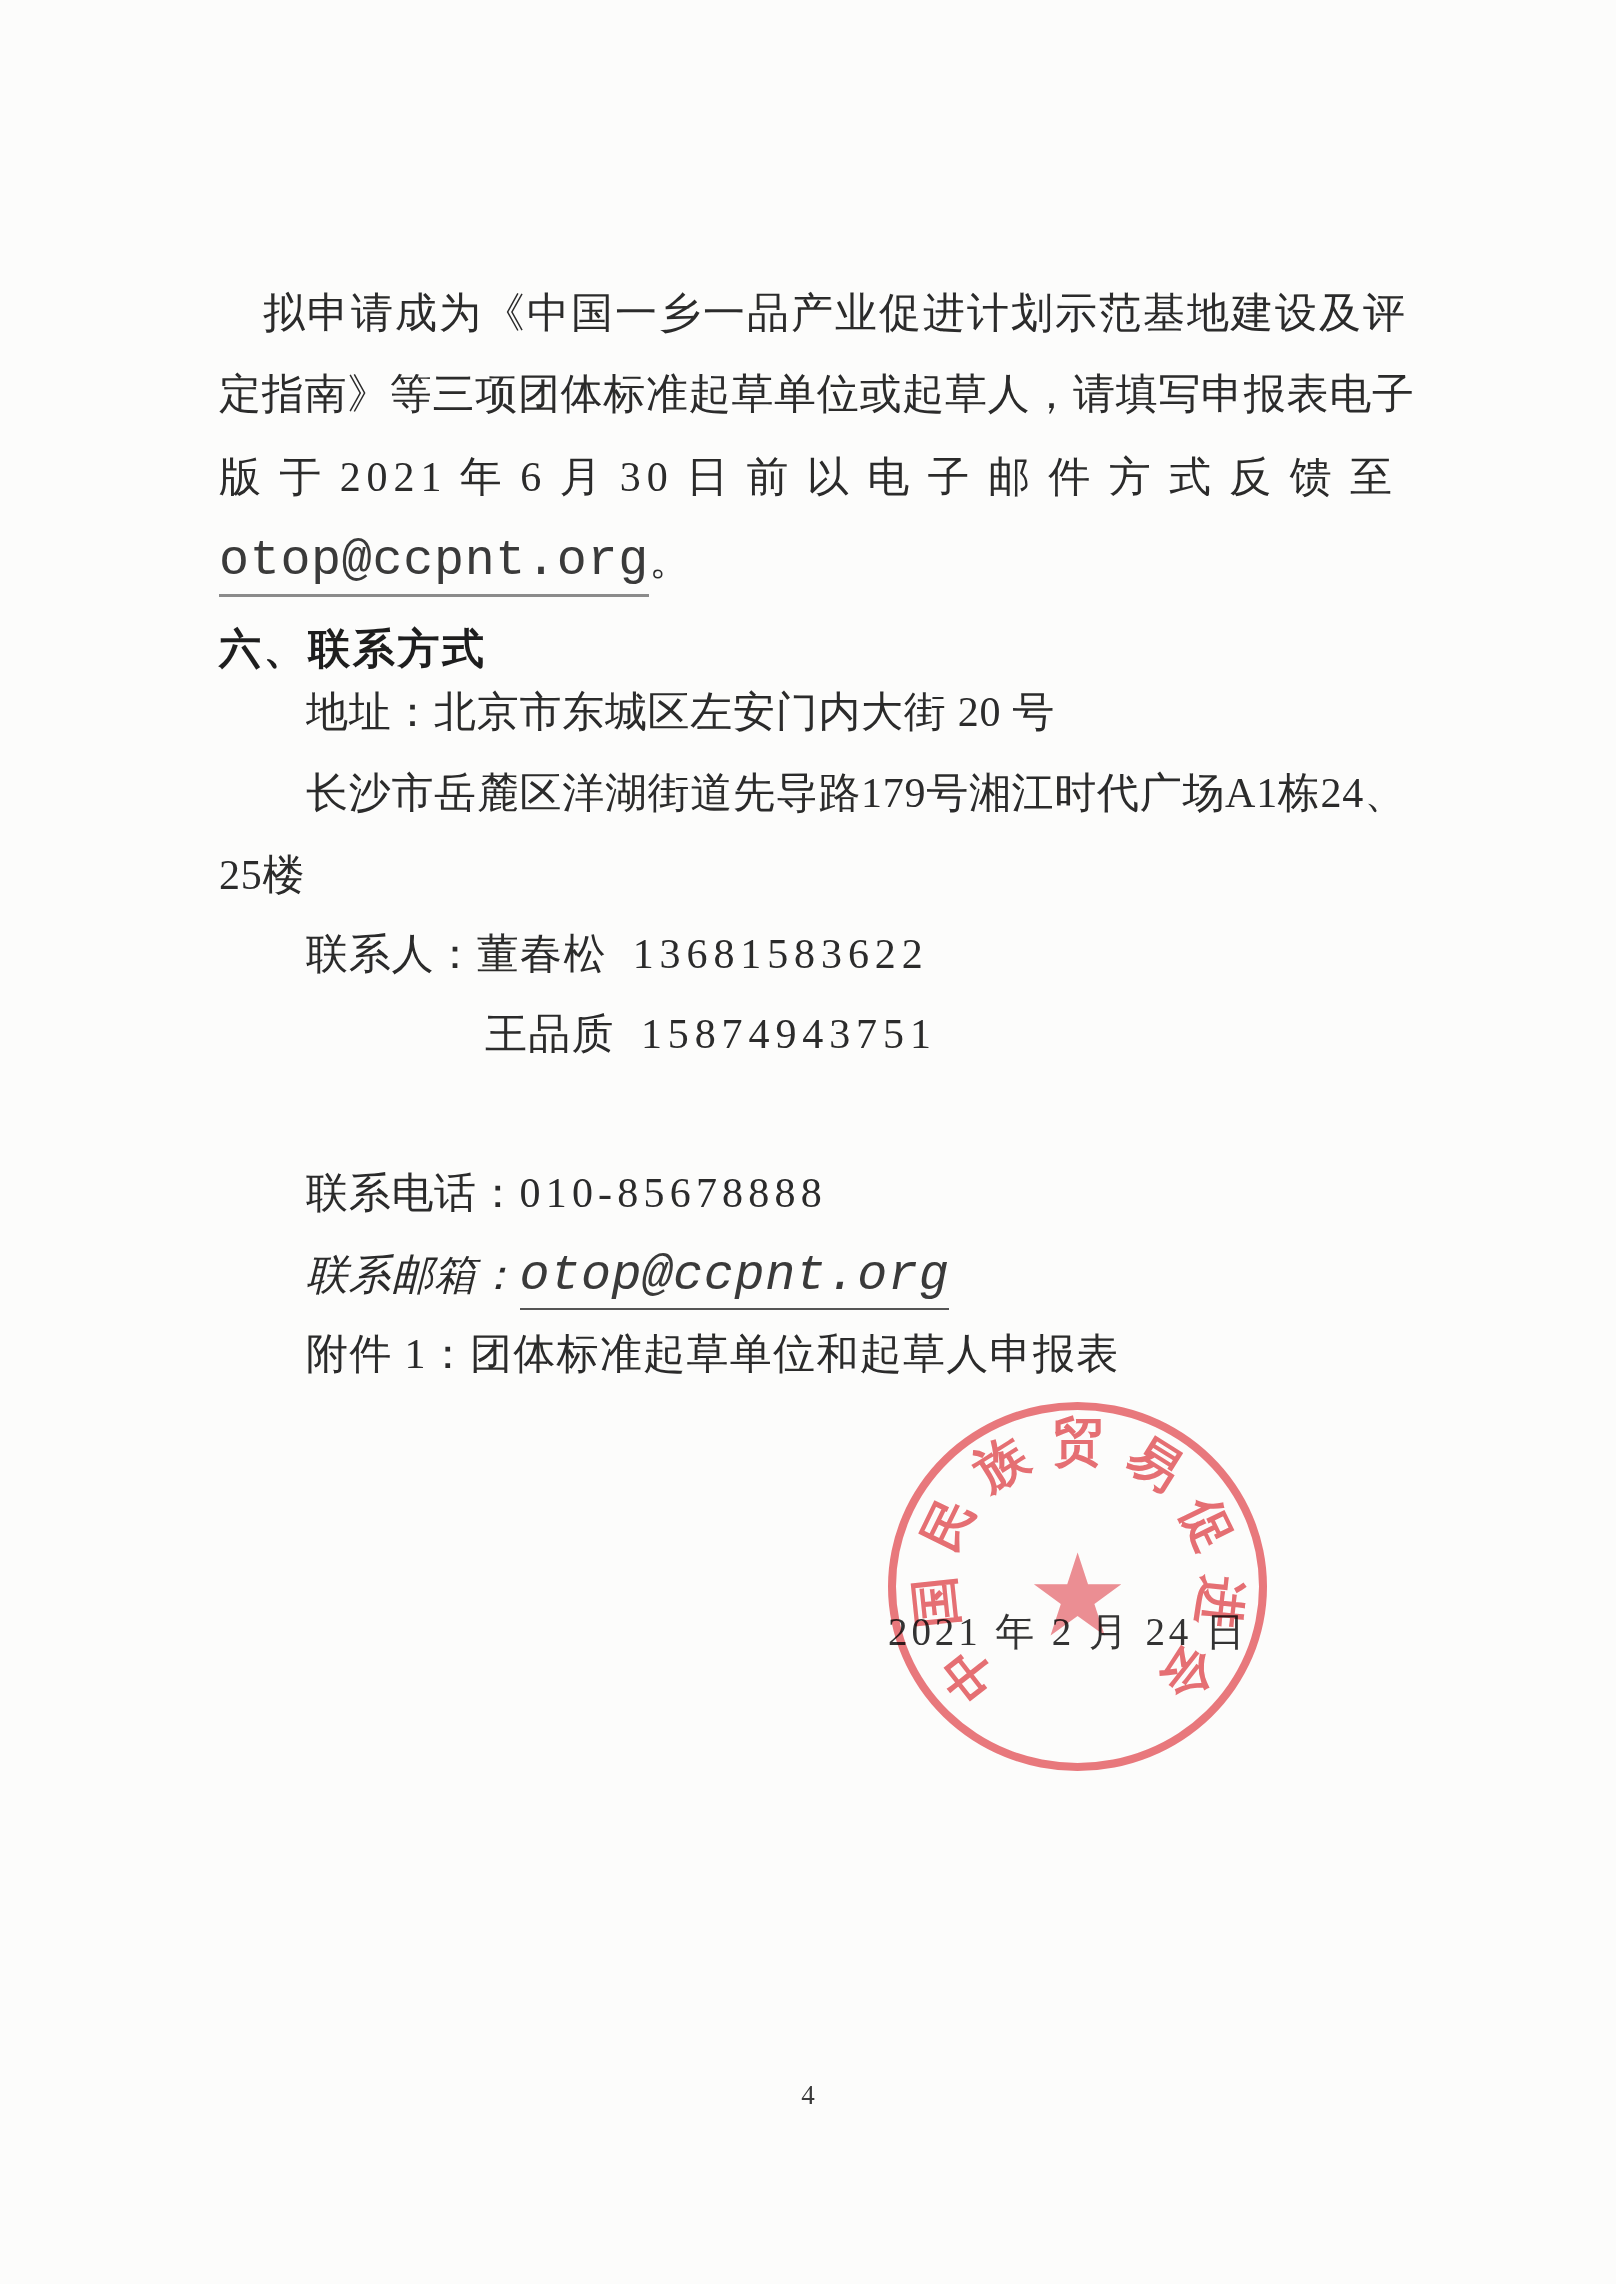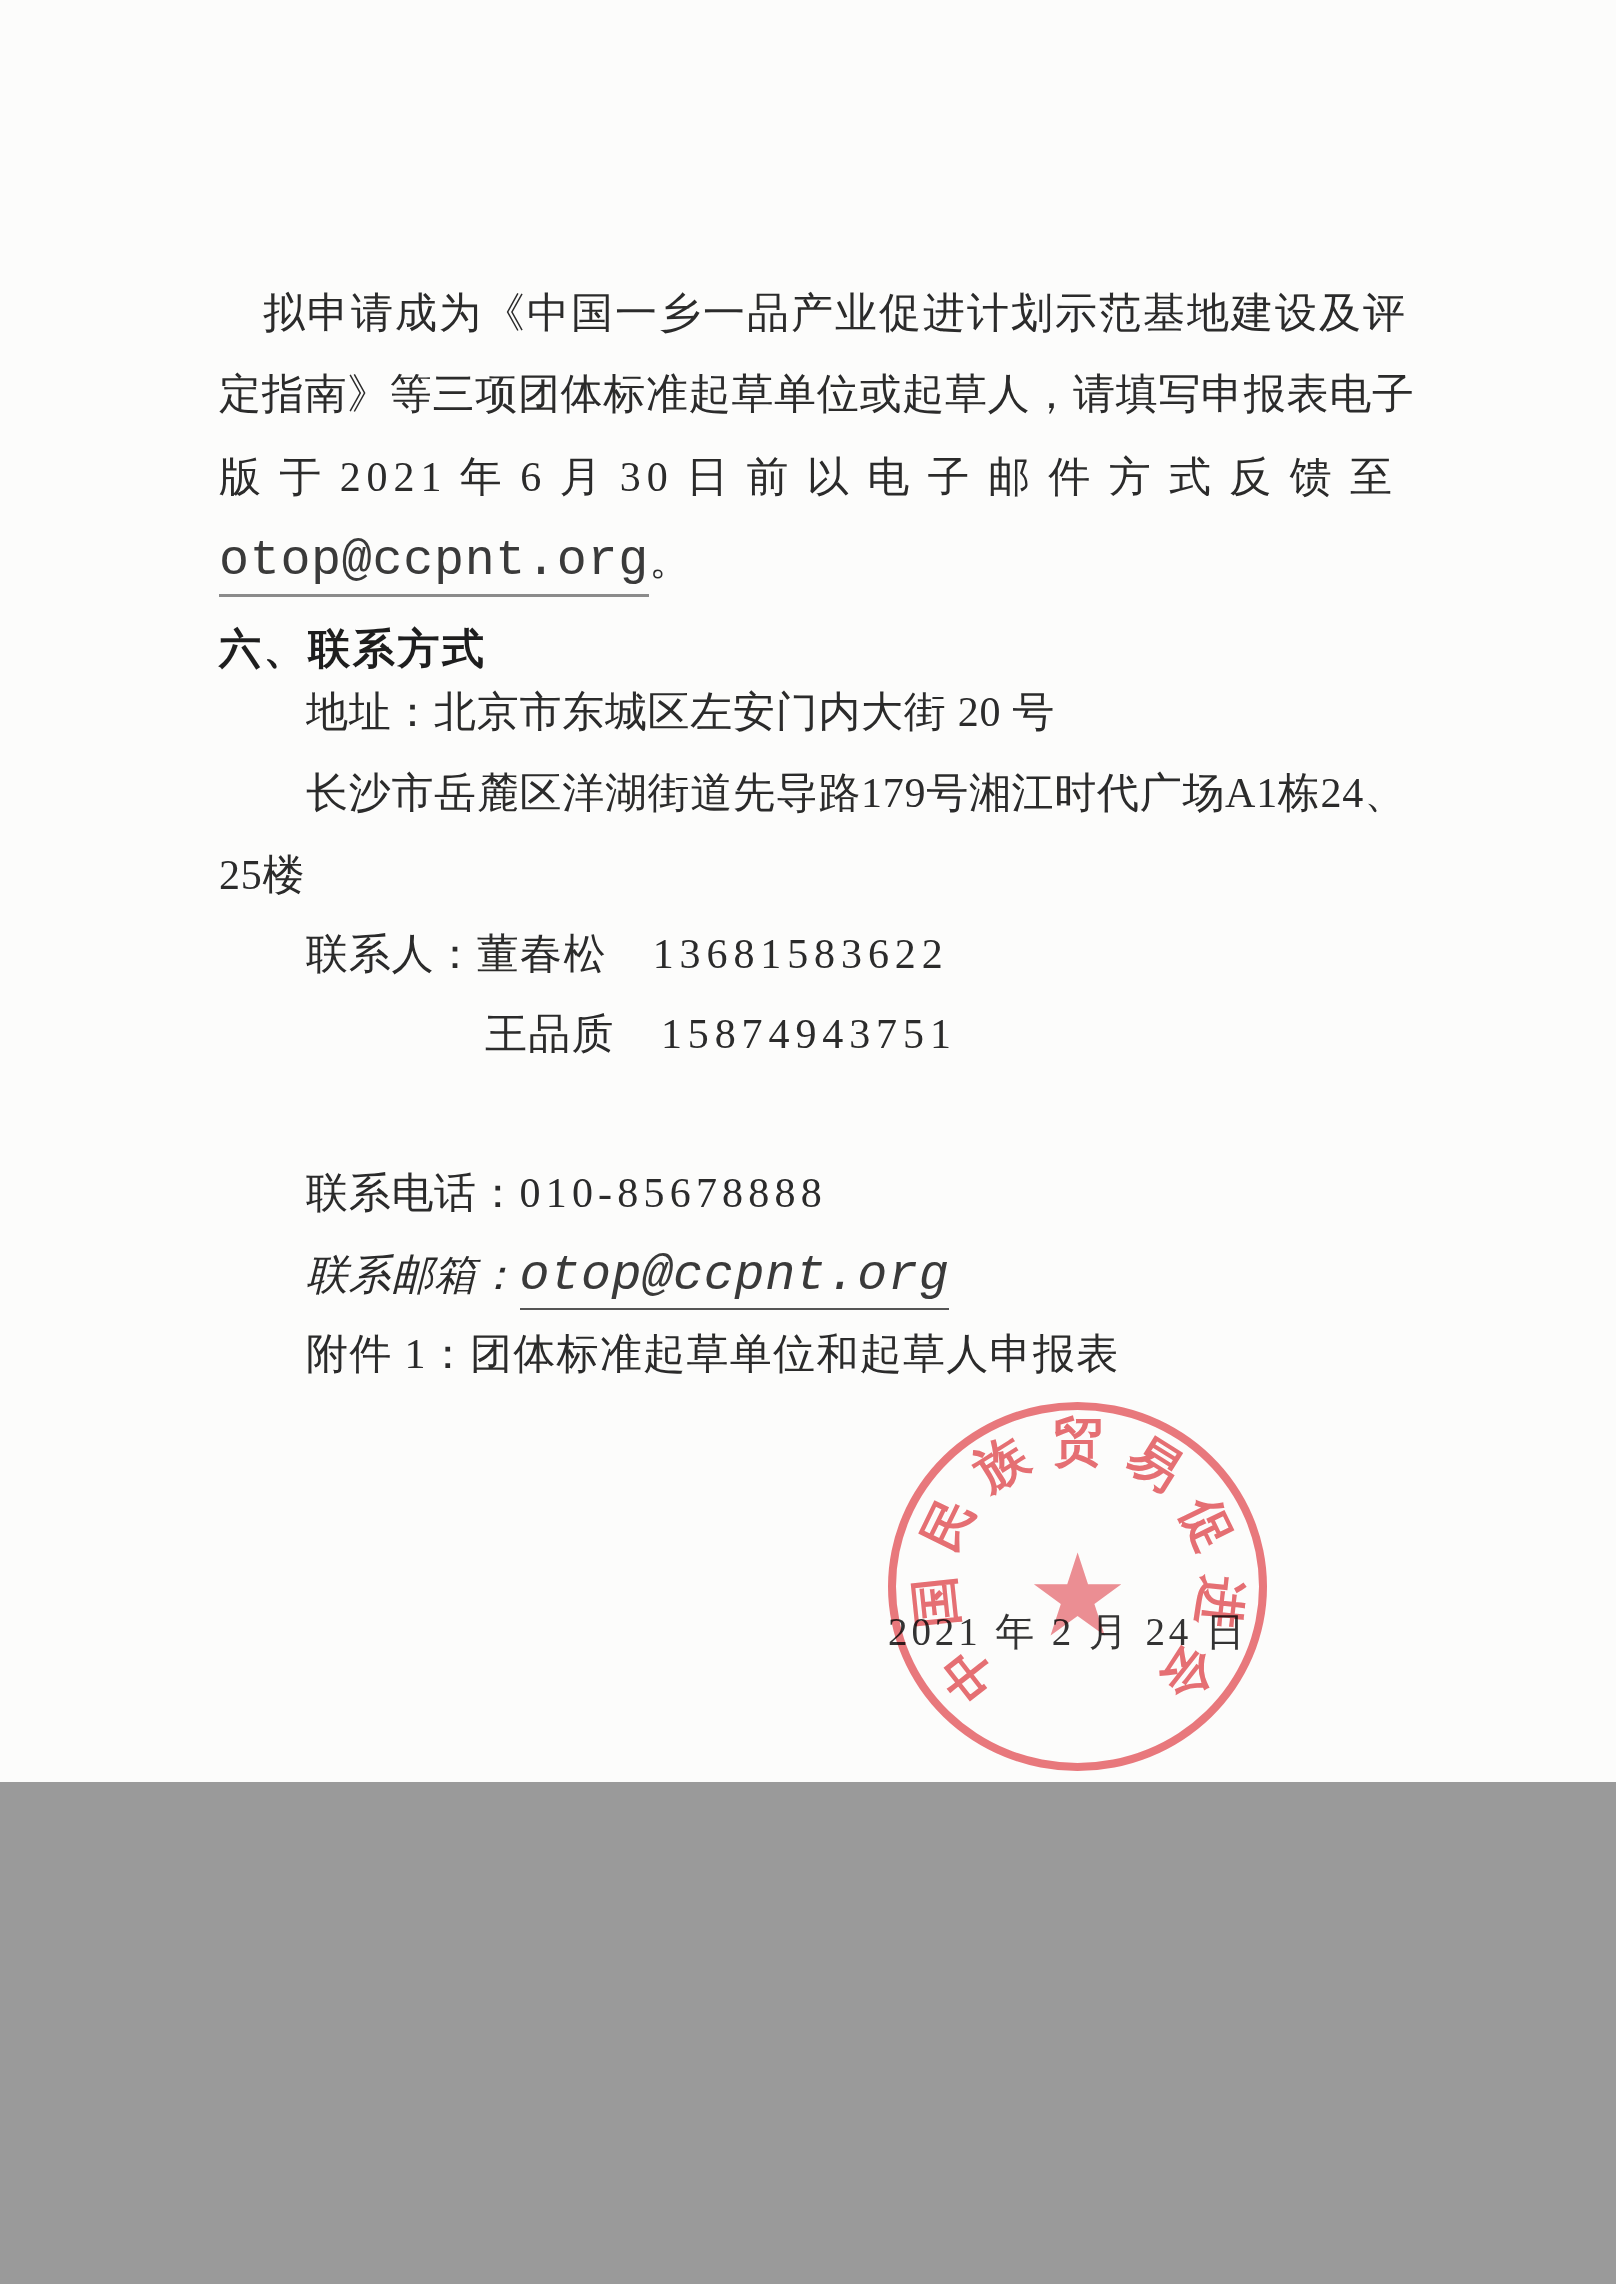--- a/index.html
+++ b/index.html
@@ -3,21 +3,21 @@
 <meta charset="utf-8">
 <style>
   html, body {
     margin: 0;
     padding: 0;
     background: #9a9a9a;
   }
   .page {
     position: relative;
     width: 1616px;
-    height: 1782px;
+    height: 2284px;
     background: #fcfcfb;
     overflow: hidden;
     font-family: "Liberation Serif", "DejaVu Serif", serif;
     color: #2b2b2b;
   }
   .line {
     position: absolute;
     margin: 0;
     font-size: 42px;
     line-height: 1;
@@ -51,21 +51,21 @@
   }
 
   .addr1  { top: 691px; left: 306px; }
   .addr2  { top: 772px; left: 306px; }
   .addr2b { top: 854px; left: 219px; }
 
   .p1 { top: 933px; left: 306px; }
   .p2 { top: 1013px; left: 485px; }
   .p3 { top: 1093px; left: 485px; }
   .pname { letter-spacing: 1.3px; }
-  .pphone { margin-left: 46px; letter-spacing: 5.9px; }
+  .pphone { margin-left: 26px; letter-spacing: 5.9px; }
 
   .phoneline { top: 1172px; left: 306px; }
   .num { letter-spacing: 5.2px; }
   .emailline { top: 1251px; left: 306px; font-style: italic; }
   .attach { top: 1333px; left: 306px; letter-spacing: 1.3px; }
 
   
   .sig-org {
     position: absolute;
     top: 1516px; left: 878px;

